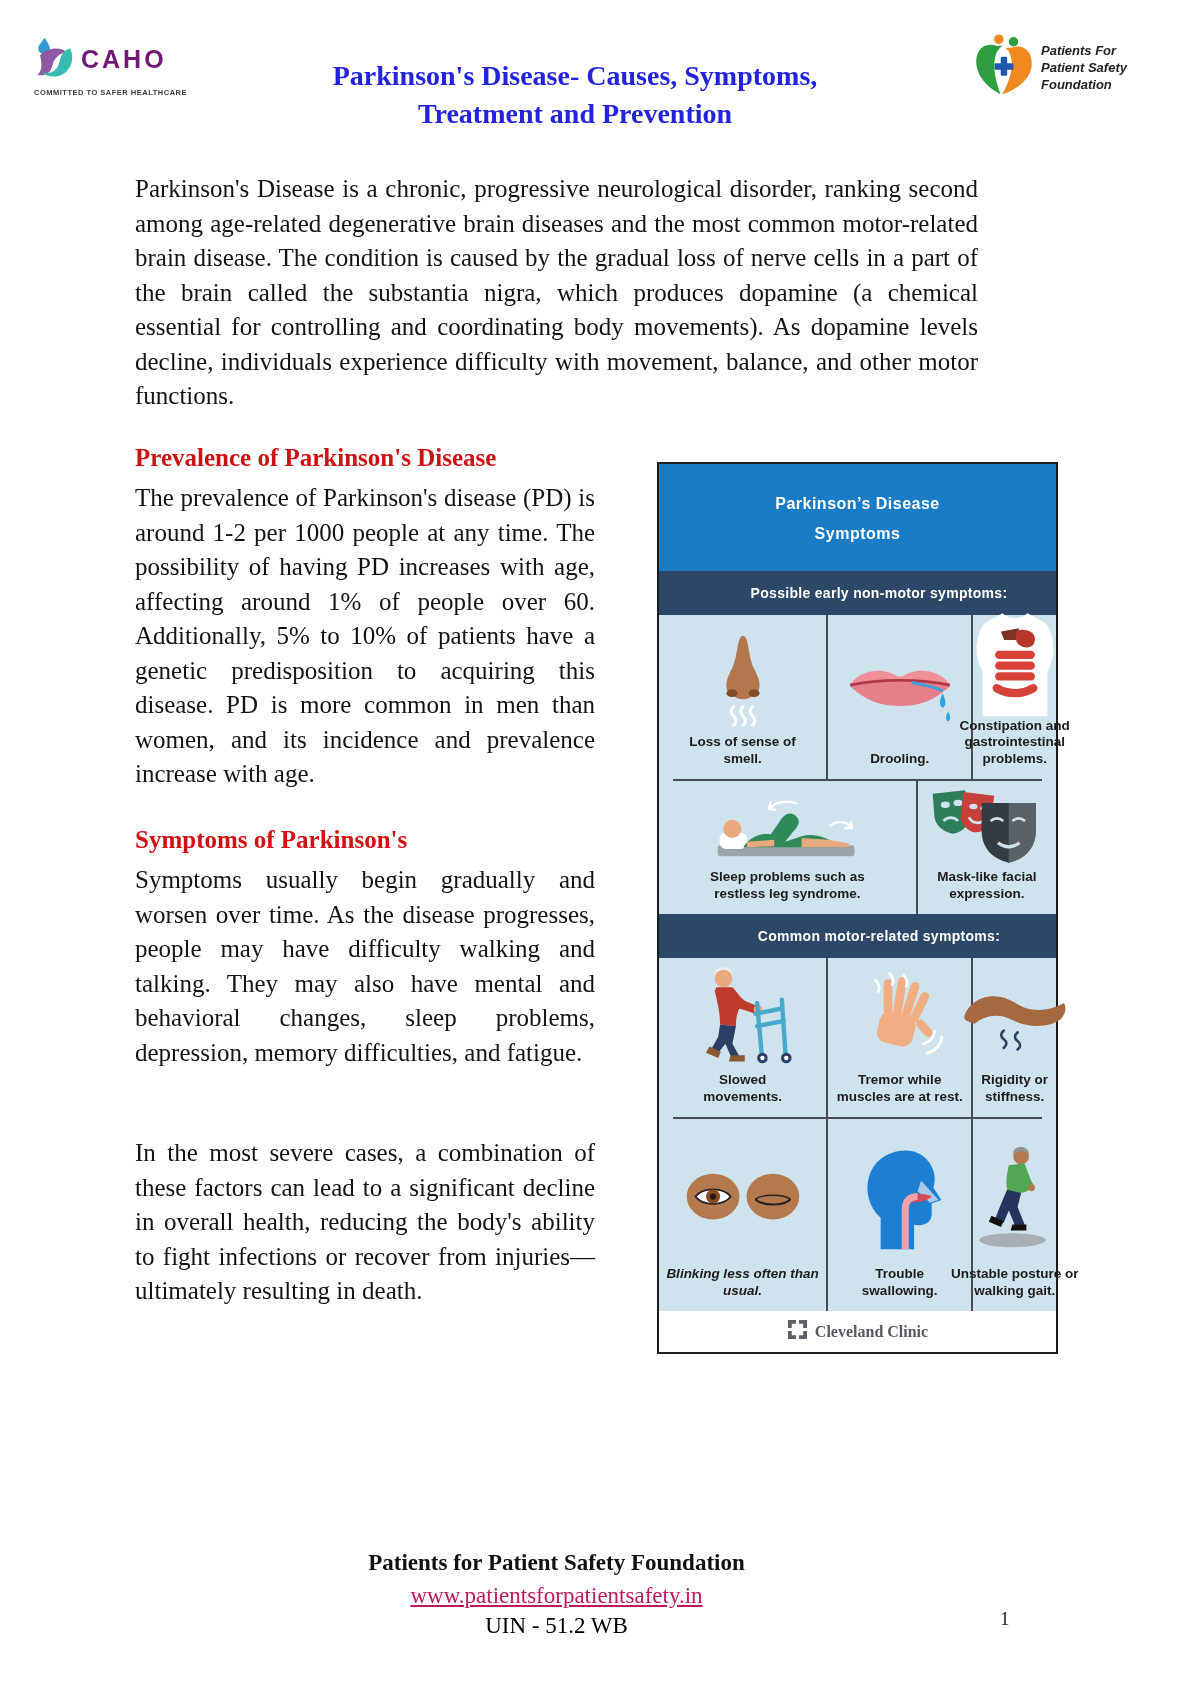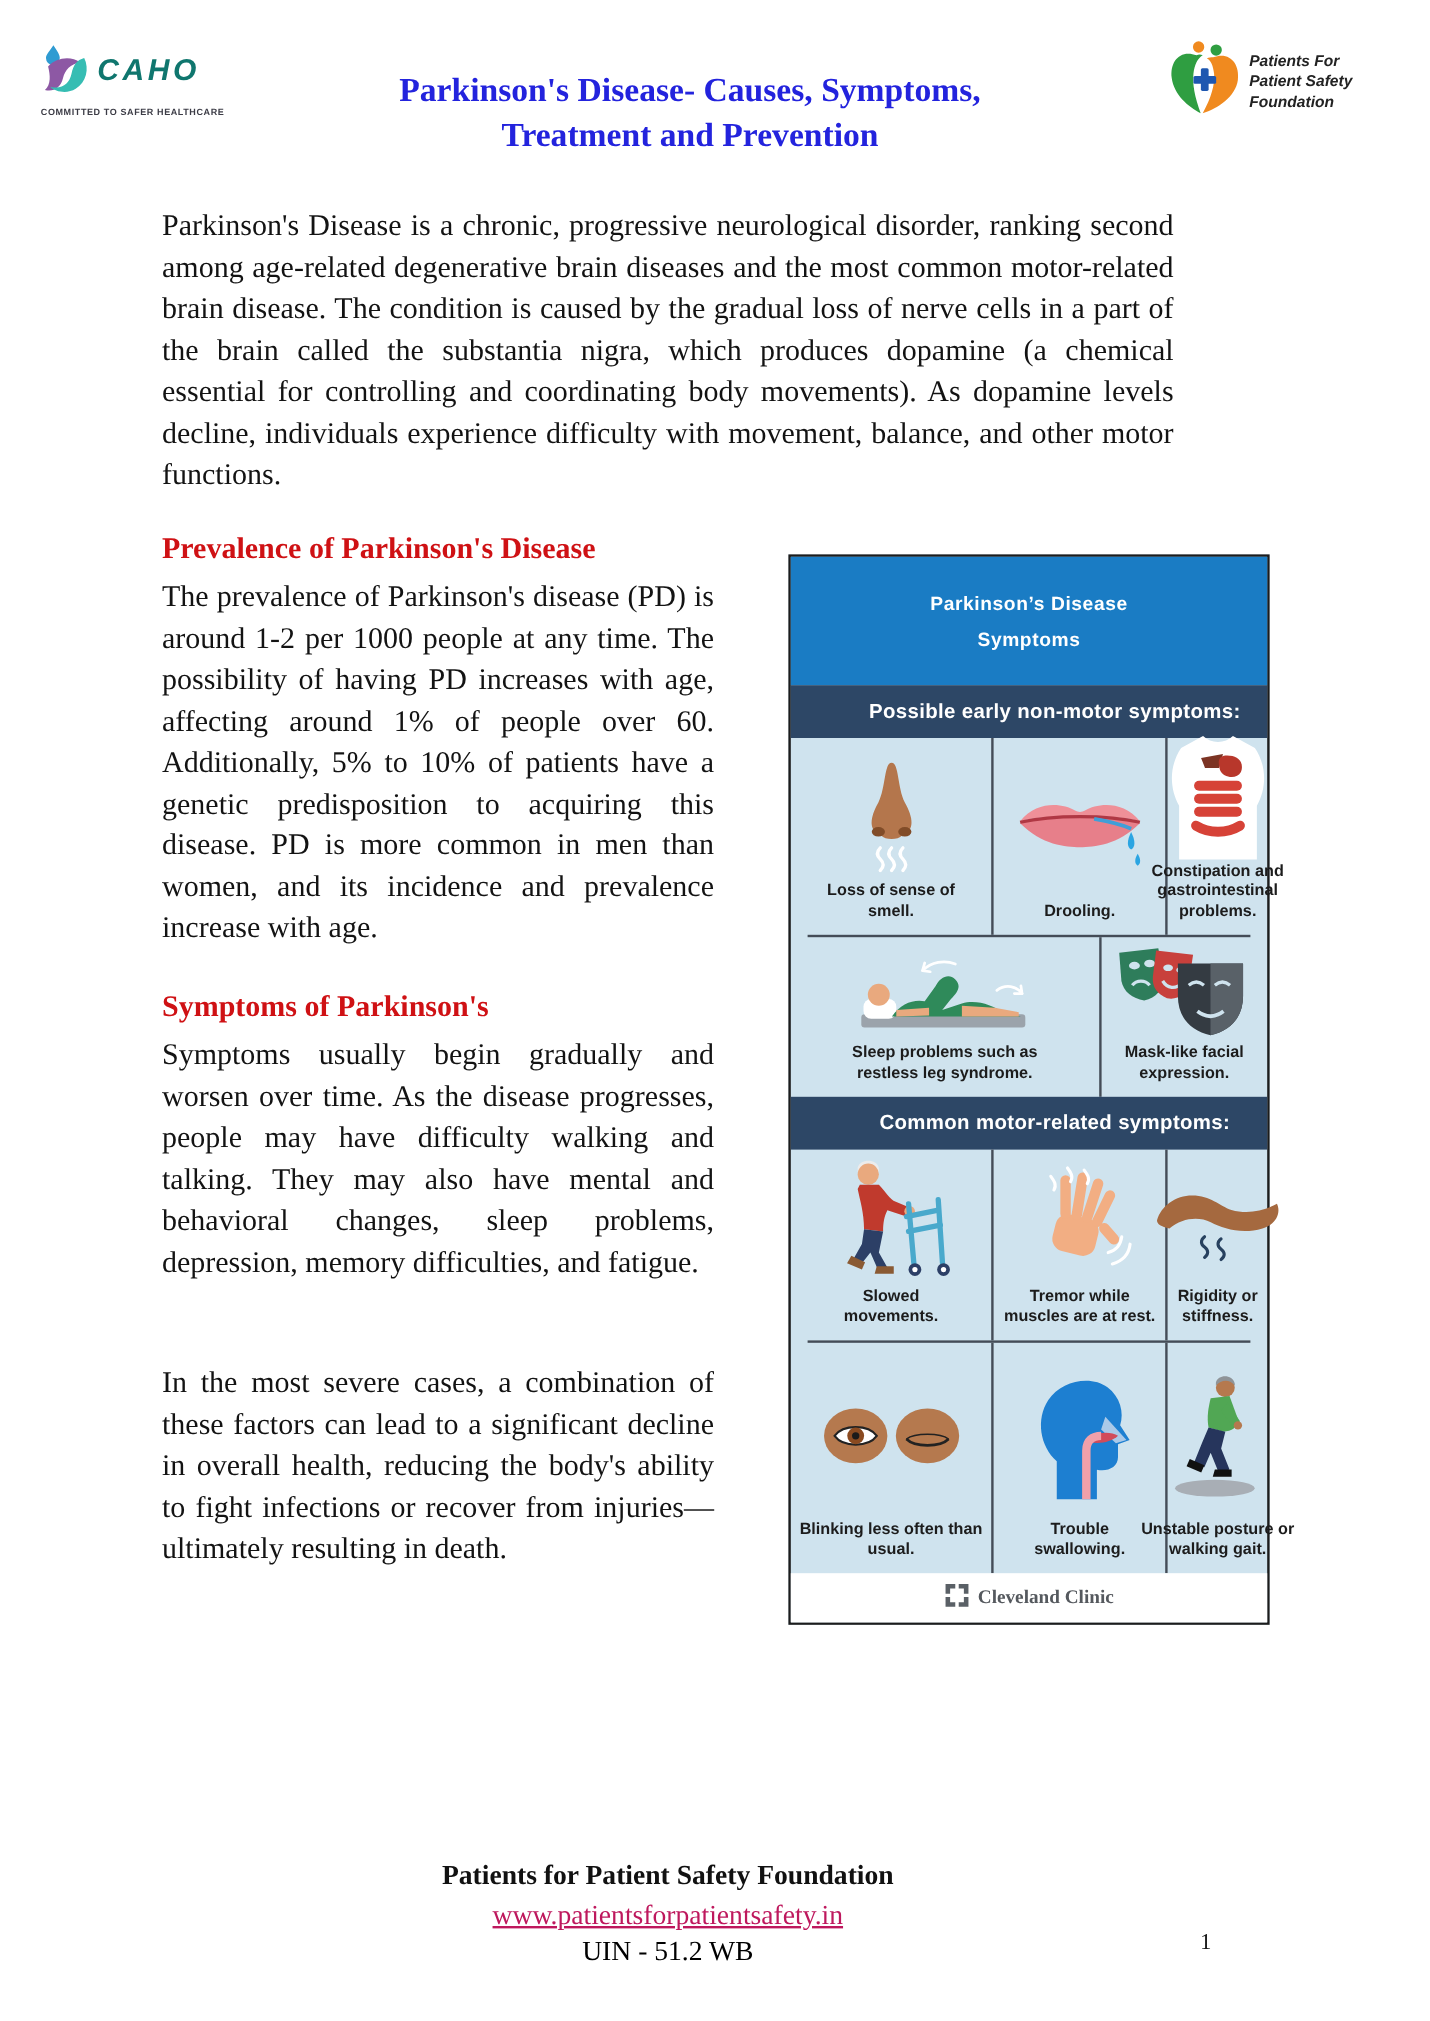--- a/index.html
+++ b/index.html
@@ -3,21 +3,21 @@
 <meta charset="utf-8">
 <style>
   html,body{margin:0;padding:0;}
   .page{
     position:relative; width:1192px; height:1684px; background:#ffffff;
     font-family:"Liberation Serif", serif; color:#111; overflow:hidden;
   }
   
   .caho{position:absolute; left:33px; top:36px; width:180px;}
   .caho-row{display:flex; align-items:flex-start;}
-  .caho-name{font-family:"Liberation Sans",sans-serif; font-weight:bold; font-size:25px; letter-spacing:3px; color:#0f766e; margin-left:2px; margin-top:9px;font-style:italic;}
+  .caho-name{font-family:"Liberation Sans",sans-serif; font-weight:bold; font-size:25px; letter-spacing:3px; color:#701a75; margin-left:2px; margin-top:9px;}
   .caho-tag{font-family:"Liberation Sans",sans-serif; font-size:7.5px; letter-spacing:.5px; color:#3c3c46; margin-top:2px; margin-left:1px; font-weight:bold;}
   .doc-title{
     position:absolute; left:255px; top:57px; width:640px; text-align:center;
     font-weight:bold; font-size:28px; line-height:38px; color:#2323dd;
   }
   .pfpsf{position:absolute; left:973px; top:30px; display:flex; align-items:center;}
   .pfpsf-text{font-family:"Liberation Sans",sans-serif; font-weight:bold; font-style:italic; font-size:13px; line-height:17px; color:#232323; margin-left:6px;}
   
   .para{position:absolute; text-align:justify; font-size:25px; line-height:34.5px; color:#131313;}
   .intro{left:135px; top:172px; width:843px;}
@@ -25,36 +25,36 @@
   .red-head{position:absolute; left:135px; width:460px; font-weight:bold; font-size:25px; color:#cf1114;}
   
   .ig{
     position:absolute; left:657px; top:462px; width:401px; height:892px;
     border:2px solid #1c1c1c; box-sizing:border-box; background:#cfe3ee;
     display:flex; flex-direction:column; font-family:"Liberation Sans",sans-serif;
   }
   .ig-header{height:104px; background:#1a7cc4; color:#fff; text-align:center;
     font-weight:bold; font-size:16px; line-height:30px; padding-top:3px;
     display:flex; flex-direction:column; justify-content:center; letter-spacing:.5px;}
-  .ig-bar{height:44px; background:#2d4766; color:#fff; font-weight:bold; font-size:17px;
+  .ig-bar{height:44px; background:#2d4766; color:#fff; font-weight:bold; font-size:14px;
     display:flex; align-items:center; justify-content:center; letter-spacing:.3px;padding-left:43px;}
   .ig-row{display:flex;}
   .ig-row-nm1{height:164px;}
   .ig-row-nm2{height:133px;}
   .ig-row-m1{height:159px;}
   .ig-row-m2{height:192px;}
   .ig-cell{display:flex; flex-direction:column; align-items:center; justify-content:flex-end; min-width:0;}
   .ig-cell+.ig-cell{border-left:2px solid #444c57;}
   .c1{width:42.5%;} .c2{width:36.5%;} .c3{width:21%;}
   .d1{width:65%;} .d2{width:35%;}
   .ig-icon{flex:1; display:flex; align-items:center; justify-content:center; padding-top:8px;}
   .ig-label{font-weight:bold; font-size:13.5px; line-height:16.5px; color:#1c1c1c;
     text-align:center; margin-bottom:12px; flex-shrink:0;}
   .lw140{width:140px;} .lw96{width:96px;} .lw150{width:150px;} .lw200{width:200px;}
-  .lw130{width:130px;} .lw120{width:120px;} .lw155{width:155px;}
+  .lw130{width:130px;} .lw120{width:120px;} .lw155{width:155px;font-style:italic;}
   .ig-sep{height:2px; background:#444c57; margin:0 14px; flex-shrink:0;}
   .ig-credit{flex:1; background:#ffffff; display:flex; align-items:center; justify-content:center;}
   .ig-credit-text{font-family:Liberation Serif, serif; font-weight:bold; font-size:16px; color:#55595e; margin-left:7px;}
   
   .foot{position:absolute; left:135px; width:843px; text-align:center;}
   .foot-org{top:1550px; font-weight:bold; font-size:23px;}
   .foot-url{top:1583px; font-size:23px;}
   .foot-url a{color:#be185d; text-decoration:underline;}
   .foot-uin{top:1613px; font-size:23px; color:#000000;}
   .page-num{position:absolute; left:1000px; top:1608px; font-size:19px; color:#1a1a1a;}

